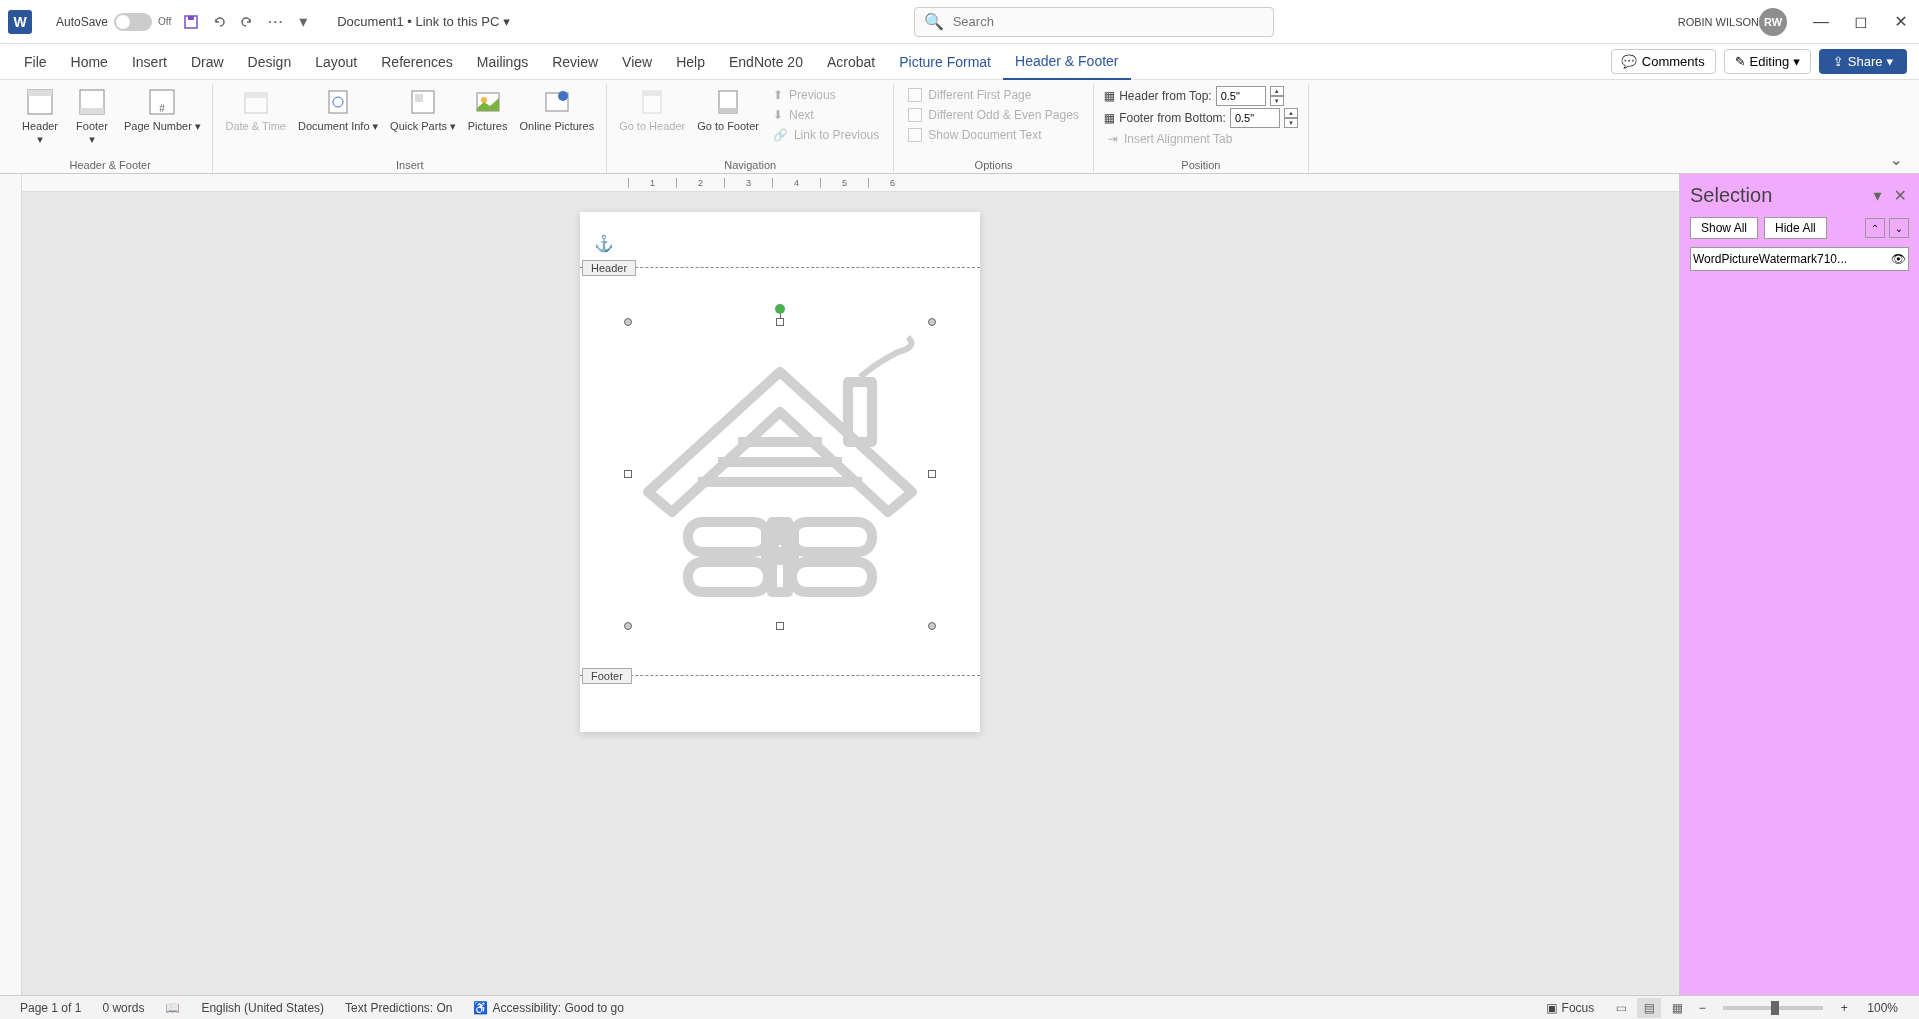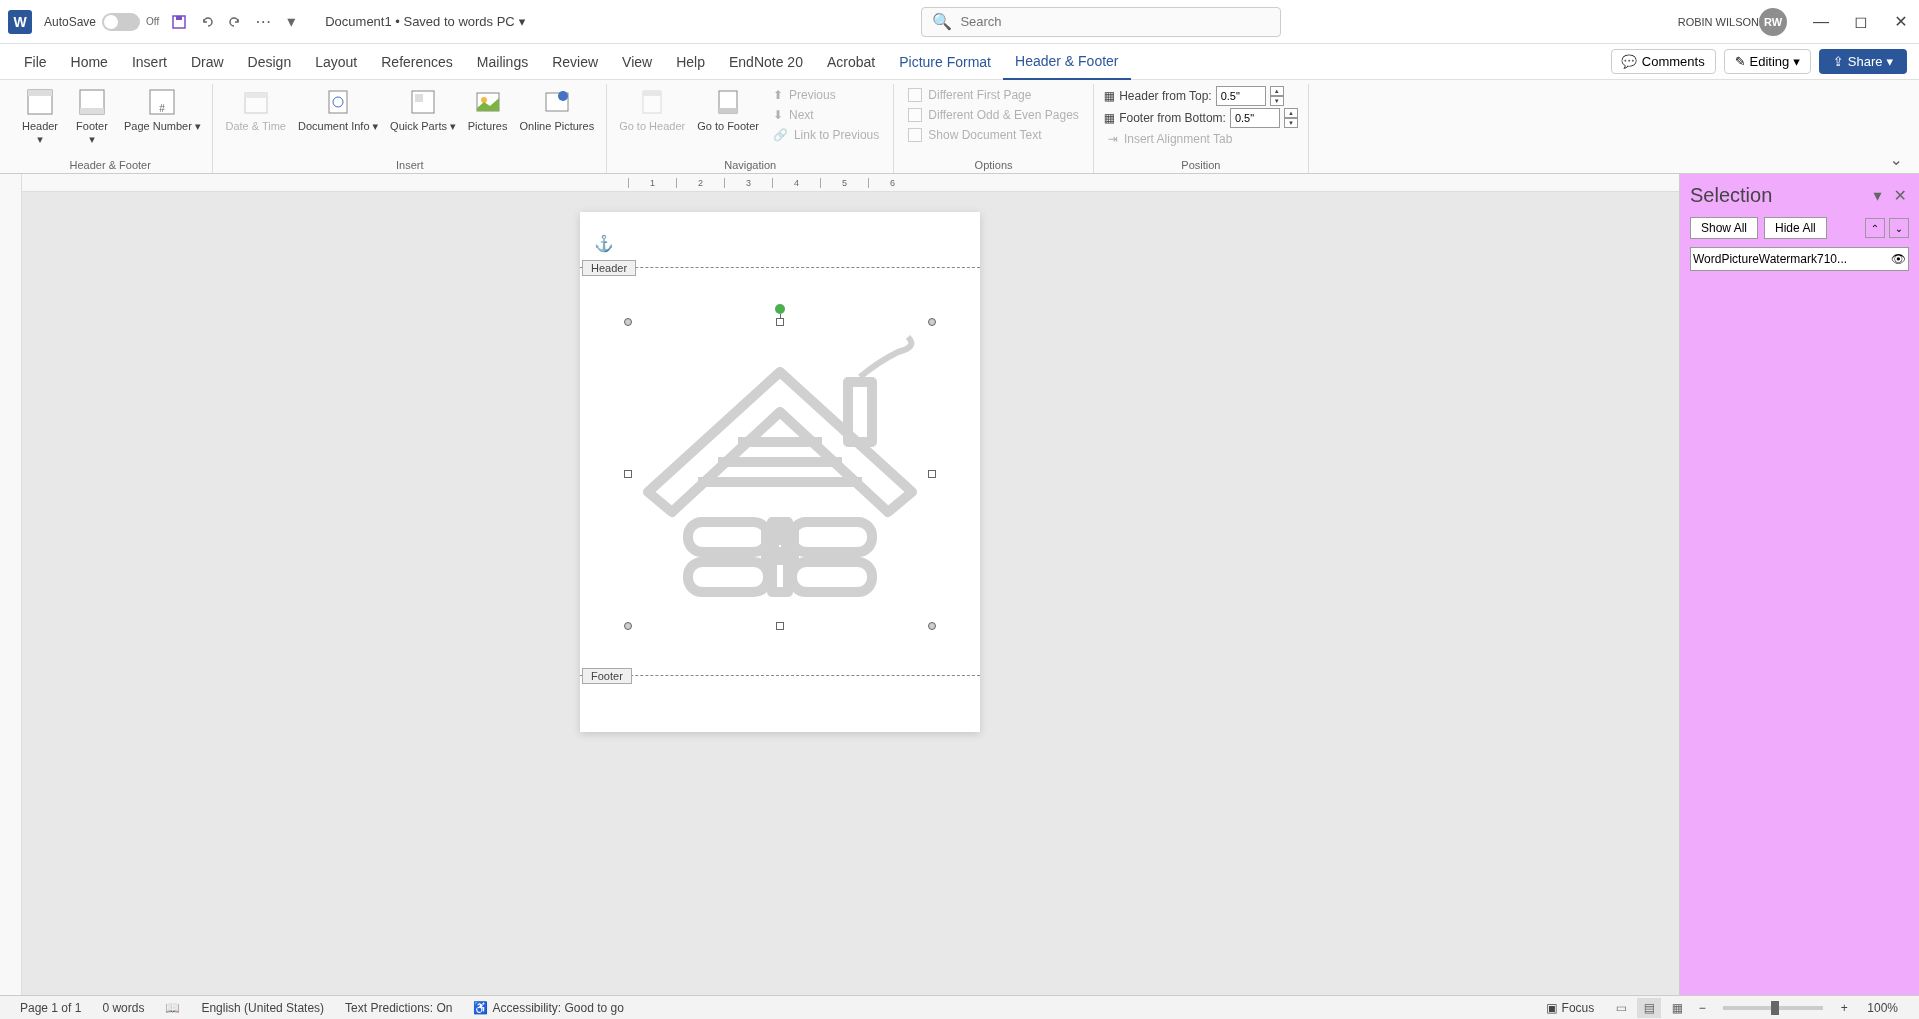--- a/index.html
+++ b/index.html
@@ -1,21 +1,21 @@
 <!DOCTYPE html>
 <html><head>
   <meta charset="utf-8">
   <style>
     * { margin: 0; padding: 0; box-sizing: border-box; font-family: 'Segoe UI', Tahoma, sans-serif; }
     body { background: #f3f3f3; width: 1919px; height: 1019px; overflow: hidden; position: relative; }
     
     
     .title-bar { height: 44px; background: #fff; display: flex; align-items: center; padding: 0 8px; border-bottom: 1px solid #e0e0e0; }
     .word-icon { width: 24px; height: 24px; background: #2b579a; color: #fff; display: flex; align-items: center; justify-content: center; font-weight: bold; font-size: 14px; border-radius: 3px; }
-    .autosave { margin-left: 12px; font-size: 12px; color: #444; display: flex; align-items: center; gap: 6px; }
+    .autosave { margin-left: 24px; font-size: 12px; color: #444; display: flex; align-items: center; gap: 6px; }
     .toggle { width: 38px; height: 18px; background: #ccc; border-radius: 9px; position: relative; }
     .toggle-knob { width: 14px; height: 14px; background: #fff; border-radius: 50%; position: absolute; top: 2px; left: 2px; }
     .toggle-label { font-size: 10px; color: #666; }
     .qat { display: flex; gap: 8px; margin-left: 10px; align-items: center; }
     .qat-btn { width: 20px; height: 20px; display: flex; align-items: center; justify-content: center; color: #666; cursor: pointer; }
     .doc-title { margin-left: 24px; font-size: 13px; color: #444; display: flex; align-items: center; gap: 4px; }
     .search-box { margin-left: auto; margin-right: auto; width: 360px; height: 30px; border: 1px solid #ccc; border-radius: 4px; display: flex; align-items: center; padding: 0 10px; background: #fafafa; }
     .search-box input { border: none; outline: none; background: transparent; flex: 1; font-size: 13px; margin-left: 8px; }
     .user-area { display: flex; align-items: center; margin-right: 14px; }
     .user-name { font-size: 11px; color: #444; }
@@ -121,21 +121,21 @@
     <div class="qat-btn">
         <svg width="16" height="16" viewBox="0 0 16 16">
           <path d="M11 8 A4 4 0 1 0 7 12" fill="none" stroke="#666" stroke-width="1.5"></path>
           <path d="M11 5 L11 8 L8 8" fill="none" stroke="#666" stroke-width="1.5"></path>
         </svg>
       </div>
     <div class="qat-btn">⋯</div>
     <div class="qat-btn">▾</div>
   </div>
   <div class="doc-title">
-    <span>Document1 • Saved to words PC</span>
+    <span>Document1 • Link to this PC</span>
     <span>▾</span>
   </div>
   <div class="search-box">
     <span>🔍</span>
     <input type="text" placeholder="Search" style="">
   </div>
   <div class="user-area">
     <span class="user-name">ROBIN WILSON</span>
     <div class="avatar">RW</div>
   </div>

